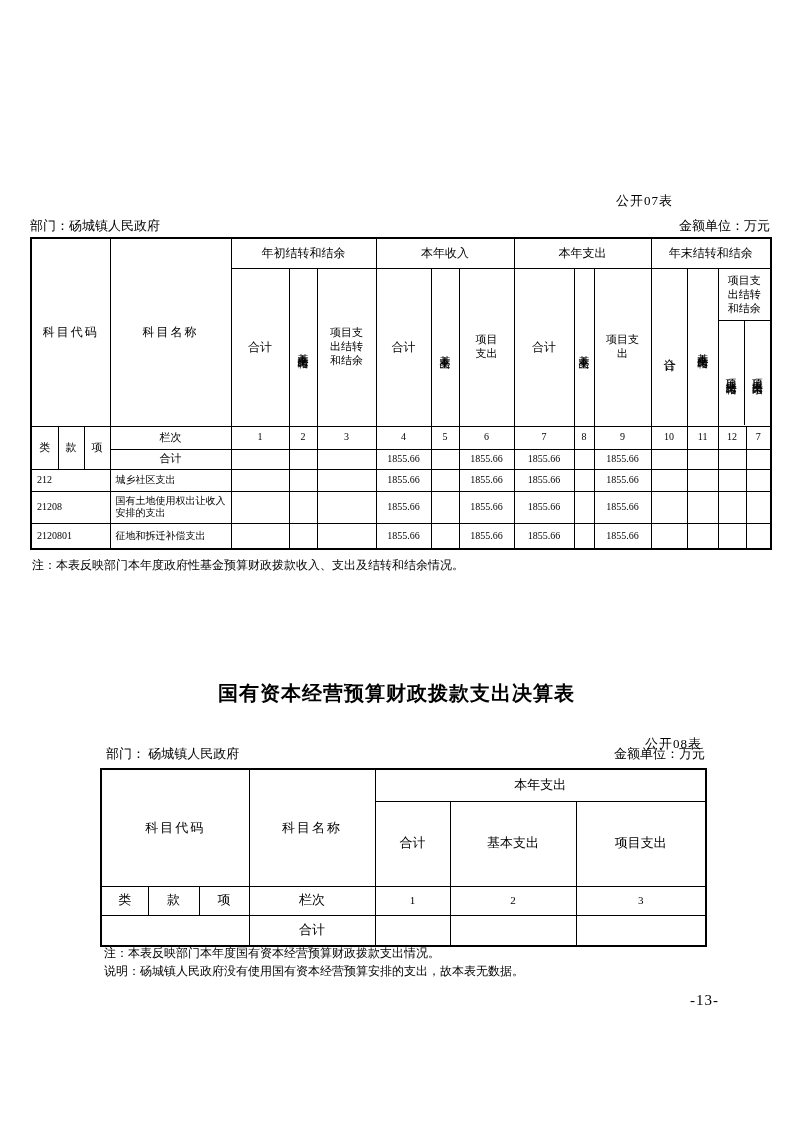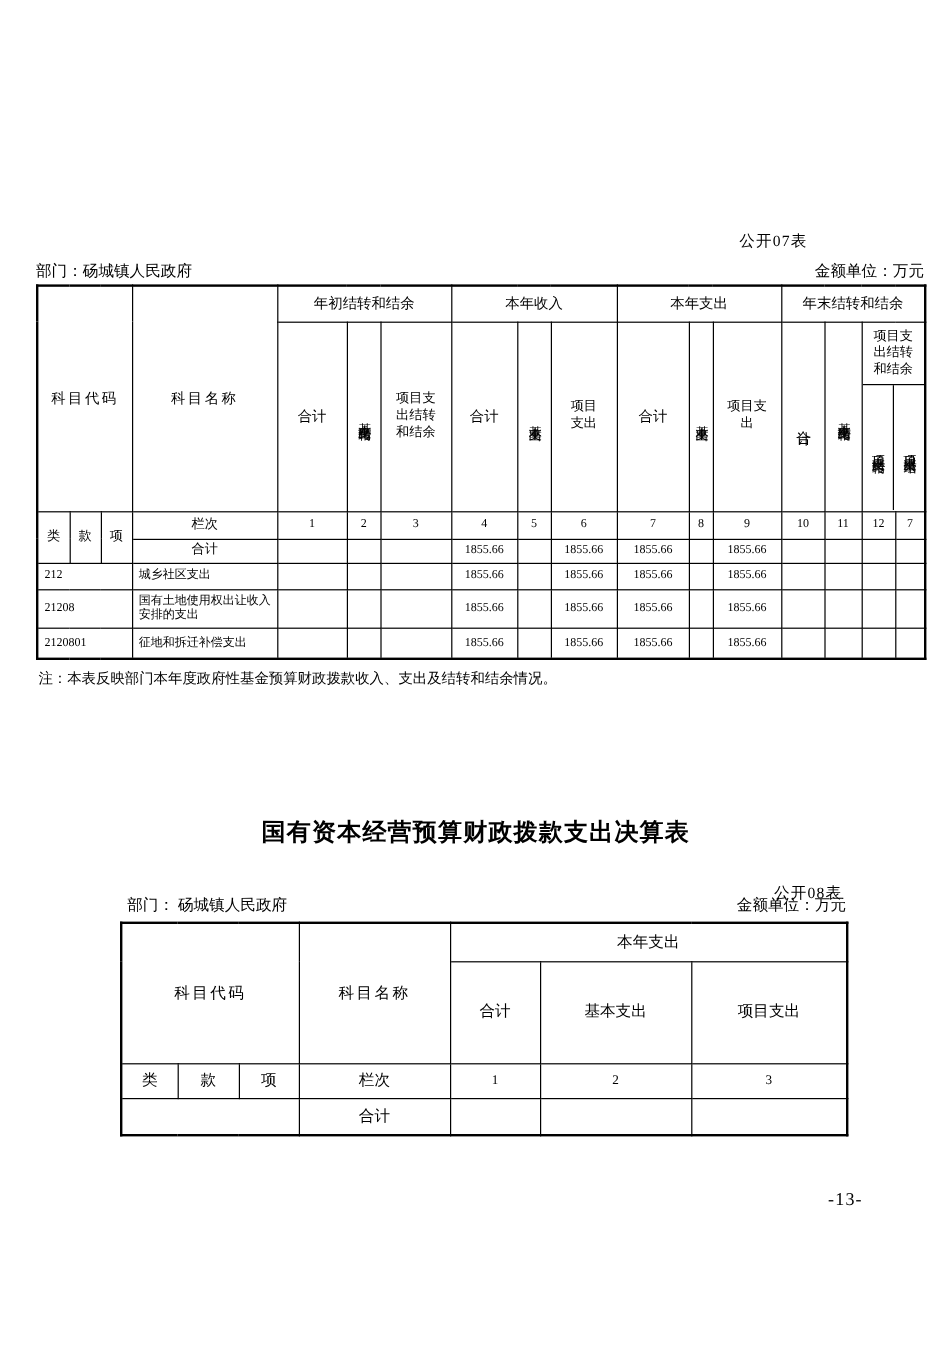--- a/index.html
+++ b/index.html
@@ -264,16 +264,20 @@
     <tr class="rD">
       <td colspan="3"></td>
       <td>合计</td>
       <td></td>
       <td></td>
       <td></td>
     </tr>
   </tbody>
     </table>
 
+  <div class="notes2">
+    <div>注：本表反映部门本年度国有资本经营预算财政拨款支出情况。</div>
+    <div>说明：砀城镇人民政府没有使用国有资本经营预算安排的支出，故本表无数据。</div>
+  </div>
 
   <div class="pagenum">-13-</div>
 
 </div>
 
 </body></html>

